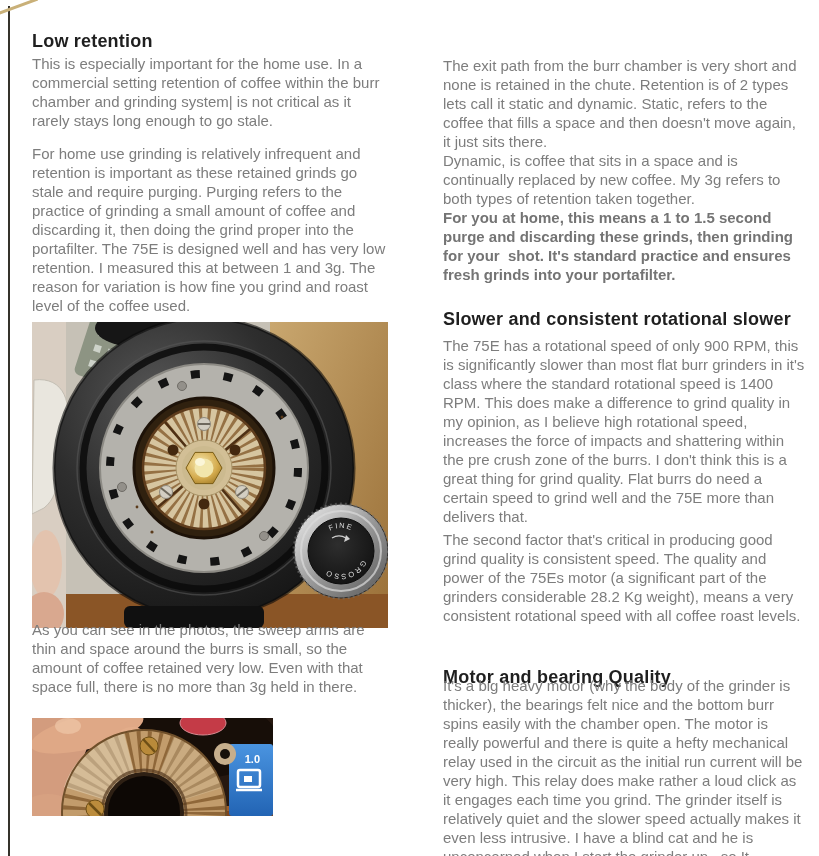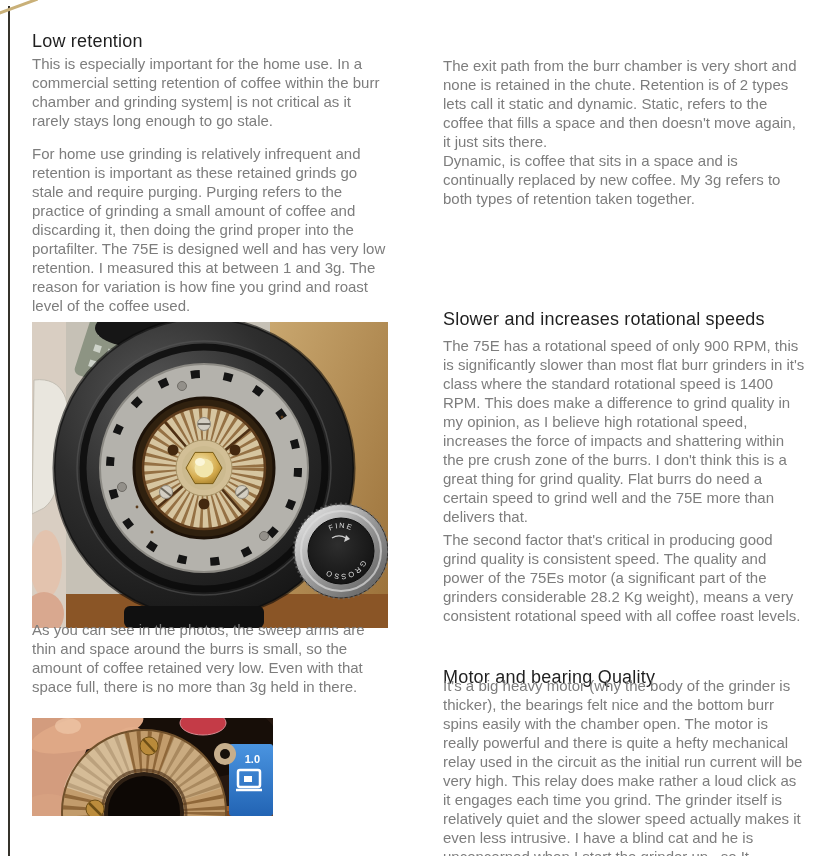--- a/index.html
+++ b/index.html
@@ -3,21 +3,21 @@
 <meta charset="utf-8">
 <style>
   html,body { margin:0; padding:0; background:#ffffff; }
   .page {
     position:relative; width:819px; height:856px; background:#ffffff;
     overflow:hidden; font-family:"Liberation Sans", sans-serif;
   }
   .vline { position:absolute; left:8px; top:6px; width:2px; height:850px; background:#35322b; }
   .diag  { position:absolute; left:-2px; top:12px; width:42px; height:2.5px; background:#c9b078;
            transform:rotate(-20deg); transform-origin:left center; }
-  .h  { position:absolute; font-weight:normal; color:#1f1f1f; font-size:18px; line-height:22px; letter-spacing:0.2px; }
+  .h  { position:absolute; font-weight:bold; color:#1f1f1f; font-size:18px; line-height:22px; letter-spacing:0.2px; }
   .p  { position:absolute; width:362px; font-size:15px; line-height:19px; color:#7d7d7d; }
   .pb { font-weight:bold; color:#747474; }
   .preline { white-space:pre-line;margin-top:8px; }
   .photo { position:absolute; }
   .photo svg { display:block; }
 </style>
 </head>
 <body>
 
 <div class="page">
@@ -190,22 +190,23 @@
           <circle cx="-49" cy="-3" r="9" fill="#bb8c3c" stroke="#6e4f16"></circle>
           <line x1="-55" y1="-9" x2="-43" y2="3" stroke="#6e4f16" stroke-width="2.5"></line>
         </g>
       </g>
     </svg>
   </div>
 
   <div class="p preline" style="left:443px; top:48px;">The exit path from the burr chamber is very short and none is retained in the chute. Retention is of 2 types lets call it static and dynamic. Static, refers to the coffee that fills a space and then doesn't move again, it just sits there.
 Dynamic, is coffee that sits in a space and is continually replaced by new coffee. My 3g refers to both types of retention taken together.</div>
 
-
-  <div class="h" style="left:443px; top:308px;">Slower and increases rotational speeds</div>
+  <div class="p pb" style="left:443px; top:208px;">For you at home, this means a 1 to 1.5 second purge and discarding these grinds, then grinding for your&nbsp; shot. It's standard practice and ensures fresh grinds into your portafilter.</div>
+
+  <div class="h" style="left:443px; top:308px;">Slower and consistent rotational slower</div>
 
   <div class="p" style="left:443px; top:336px;">The 75E has a rotational speed of only 900 RPM, this is significantly slower than most flat burr grinders in it's class where the standard rotational speed is 1400 RPM. This does make a difference to grind quality in my opinion, as I believe high rotational speed, increases the force of impacts and shattering within the pre crush zone of the burrs. I don't think this is a great thing for grind quality. Flat burrs do need a certain speed to grind well and the 75E more than delivers that.</div>
 
   <div class="p" style="left:443px; top:530px;">The second factor that's critical in producing good grind quality is consistent speed. The quality and power of the 75Es motor (a significant part of the grinders considerable 28.2 Kg weight), means a very consistent rotational speed with all coffee roast levels.</div>
 
   <div class="h" style="left:443px; top:666px;">Motor and bearing Quality</div>
 
   <div class="p" style="left:443px; top:676px;">It's a big heavy motor (why the body of the grinder is thicker), the bearings felt nice and the bottom burr spins easily with the chamber open. The motor is really powerful and there is quite a hefty mechanical relay used in the circuit as the initial run current will be very high. This relay does make rather a loud click as it engages each time you grind. The grinder itself is relatively quiet and the slower speed actually makes it even less intrusive. I have a blind cat and he is unconcerned when I start the grinder up...so It</div>
 </div>
 

